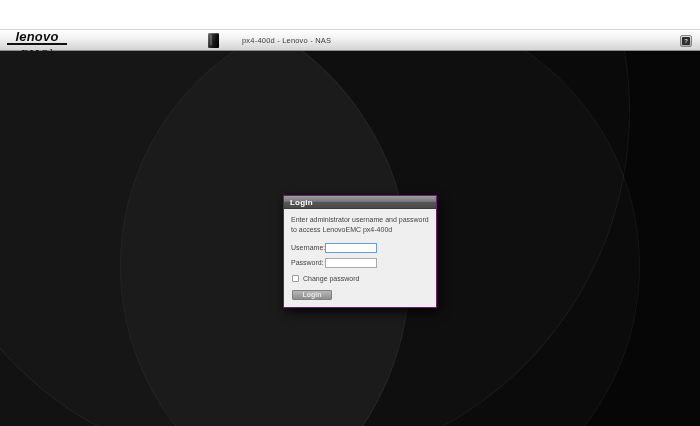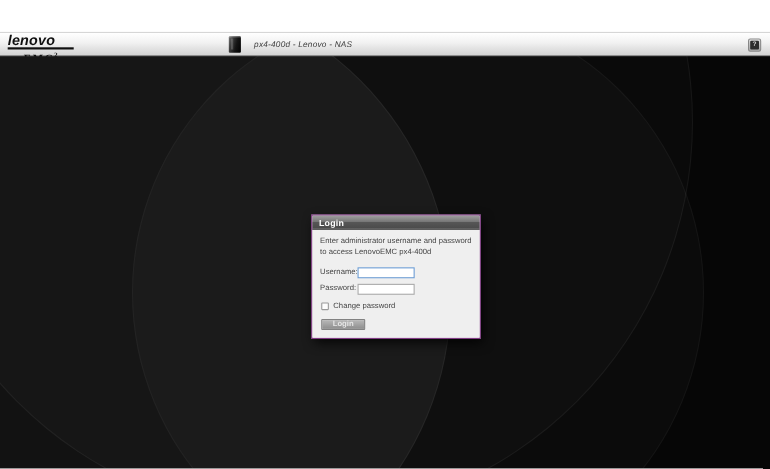--- a/index.html
+++ b/index.html
@@ -14,41 +14,41 @@
   
   .header-bar {
     position:absolute; left:0; top:29px; width:700px; height:22px;
     background:linear-gradient(#ffffff 0%, #f1f1f1 45%, #e3e3e3 70%, #d4d4d4 100%);
     border-top:1px solid #d6d6d6;
     border-bottom:1px solid #8d8d8d;
   }
   .logo { position:absolute; left:7px; top:1px; width:60px; }
   .logo-lenovo {
     font-style:italic; font-weight:bold; font-size:13px; line-height:12px;
-    letter-spacing:0.2px; color:#101010; text-align:left;
+    letter-spacing:0.2px; color:#101010; text-align:center;
     border-bottom:2px solid #101010; padding-bottom:0px;
   }
   .logo-emc {
     font-family:"Liberation Serif", serif; font-weight:bold; font-size:10px;
     letter-spacing:1.5px; color:#101010; text-align:center; line-height:10px; margin-top:1px;
   }
   .logo-emc sup { font-size:6px; letter-spacing:0; }
 
   .device-title-group { position:absolute; left:208px; top:3px; display:flex; align-items:center; }
   .nas-icon {
     width:11px; height:15px; border-radius:1px;
     background:linear-gradient(105deg, #777777 0%, #3a3a3a 28%, #141414 60%, #000000 100%);
     box-shadow:inset 0 1px 0 rgba(255,255,255,0.25);
     position:relative;
   }
   .nas-icon::after {
     content:""; position:absolute; left:2px; top:2px; width:2px; height:10px;
     background:rgba(255,255,255,0.18);
   }
-  .device-title { margin-left:12px; font-size:7.5px; color:#3c3c3c; letter-spacing:0.2px;font-style:italic; }
+  .device-title { margin-left:23px; font-size:7.5px; color:#3c3c3c; letter-spacing:0.2px; }
 
   .help-icon {
     position:absolute; right:8px; top:5px; width:12px; height:12px;
     background:linear-gradient(#dedede, #a5a5a5); border:1px solid #878787; border-radius:2px;
     display:flex; align-items:center; justify-content:center; cursor:pointer;
   }
   .help-icon .glyph {
     width:8px; height:8px; background:#2e2e2e; border-radius:1px;
     color:#d8d8d8; font-size:6px; font-weight:bold; line-height:8px; text-align:center;
   }

